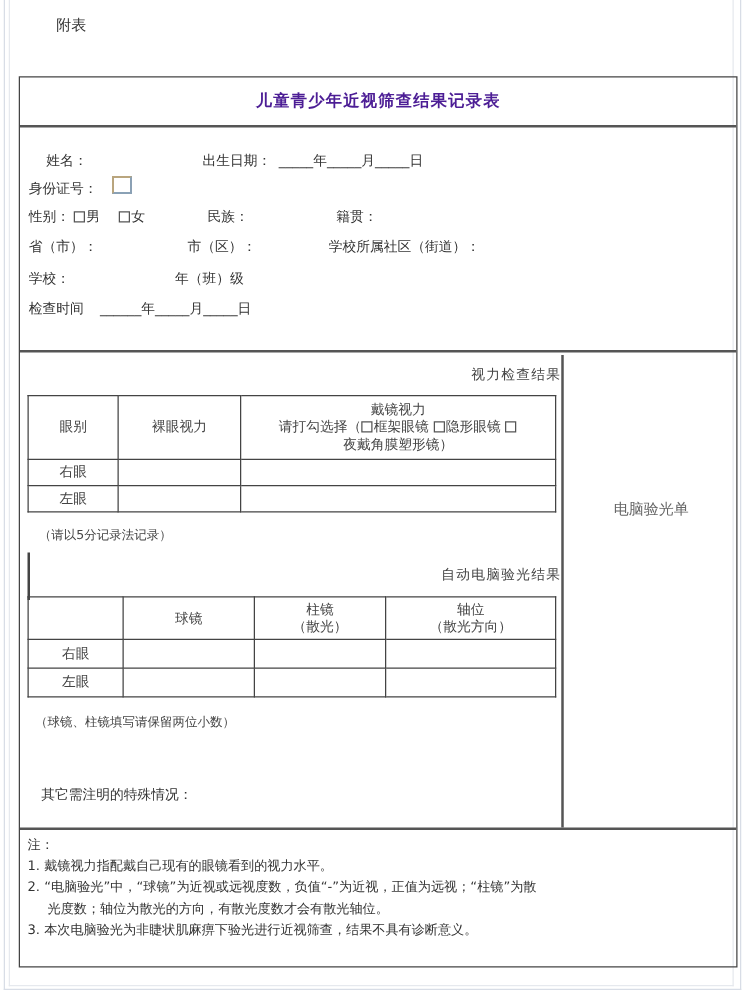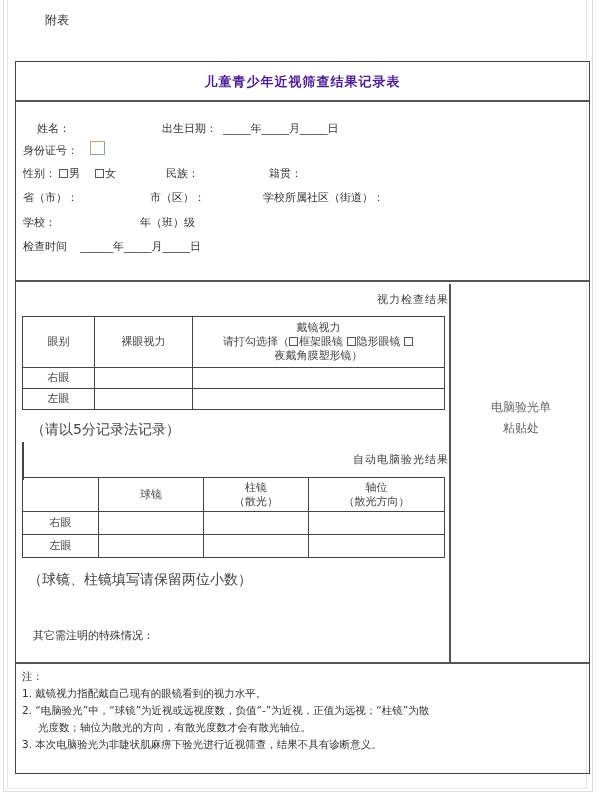--- a/index.html
+++ b/index.html
@@ -33,21 +33,21 @@
     .cb { display: inline-block; width: 9px; height: 9px; border: 1px solid #555; vertical-align: -1px; margin-right: 1px; }
     .left-col { position: absolute; left: 0; top: 222px; width: 435px; height: 378px; border-right: 2px solid #555; }
     .right-col { position: absolute; left: 437px; top: 222px; width: 136px; height: 378px; }
     .paste-label {
       position: absolute; left: 0; top: 88px; width: 100%; text-align: center;
       font-family: "DejaVu Serif", "Liberation Serif", serif; font-size: 12px; color: #666; line-height: 21px; margin-top: 25px;
     }
     .sec-title { position: absolute; left: 0; width: 100%; text-align: right; font-size: 11px; color: #444; letter-spacing: 1px; }
     table.grid { position: absolute; border-collapse: collapse; font-size: 11px; color: #444; }
     table.grid td { border: 1.5px solid #444; text-align: center; vertical-align: middle; line-height: 14px; padding: 0 2px; }
-    .note-small { position: absolute; font-size: 14px; color: #444; text-align: right; }
+    .note-small { position: absolute; font-size: 10px; color: #444; text-align: right; }
     .other-label { position: absolute; left: 17px; top: 344px; font-size: 11px; color: #333; }
     .notes { position: absolute; left: 0; top: 600px; width: 100%; height: 111px; border-top: 2px solid #555; padding: 4px 6px; }
     .notes p { font-size: 10.5px; line-height: 17px; color: #333; }
     .notes .indent { padding-left: 16px; }
   </style>
 </head>
 <body>
 
 <div class="page-frame"></div>
 <div class="page-frame-inner"></div>
@@ -179,21 +179,20 @@
       </table>
 
     <div class="note-small" style="left:12px; top:287px">（球镜、柱镜填写请保留两位小数）</div>
 
     <div class="other-label">其它需注明的特殊情况：</div>
   </div>
 
   <div class="right-col">
     <div class="paste-label">
       <div>电脑验光单</div>
-      <div>粘贴处</div>
     </div>
   </div>
 
   <div class="notes">
     <p>注：</p>
     <p>1. 戴镜视力指配戴自己现有的眼镜看到的视力水平。</p>
     <p>2. “电脑验光”中，“球镜”为近视或远视度数，负值“-”为近视，正值为远视；“柱镜”为散</p>
     <p class="indent">光度数；轴位为散光的方向，有散光度数才会有散光轴位。</p>
     <p>3. 本次电脑验光为非睫状肌麻痹下验光进行近视筛查，结果不具有诊断意义。</p>
   </div>

